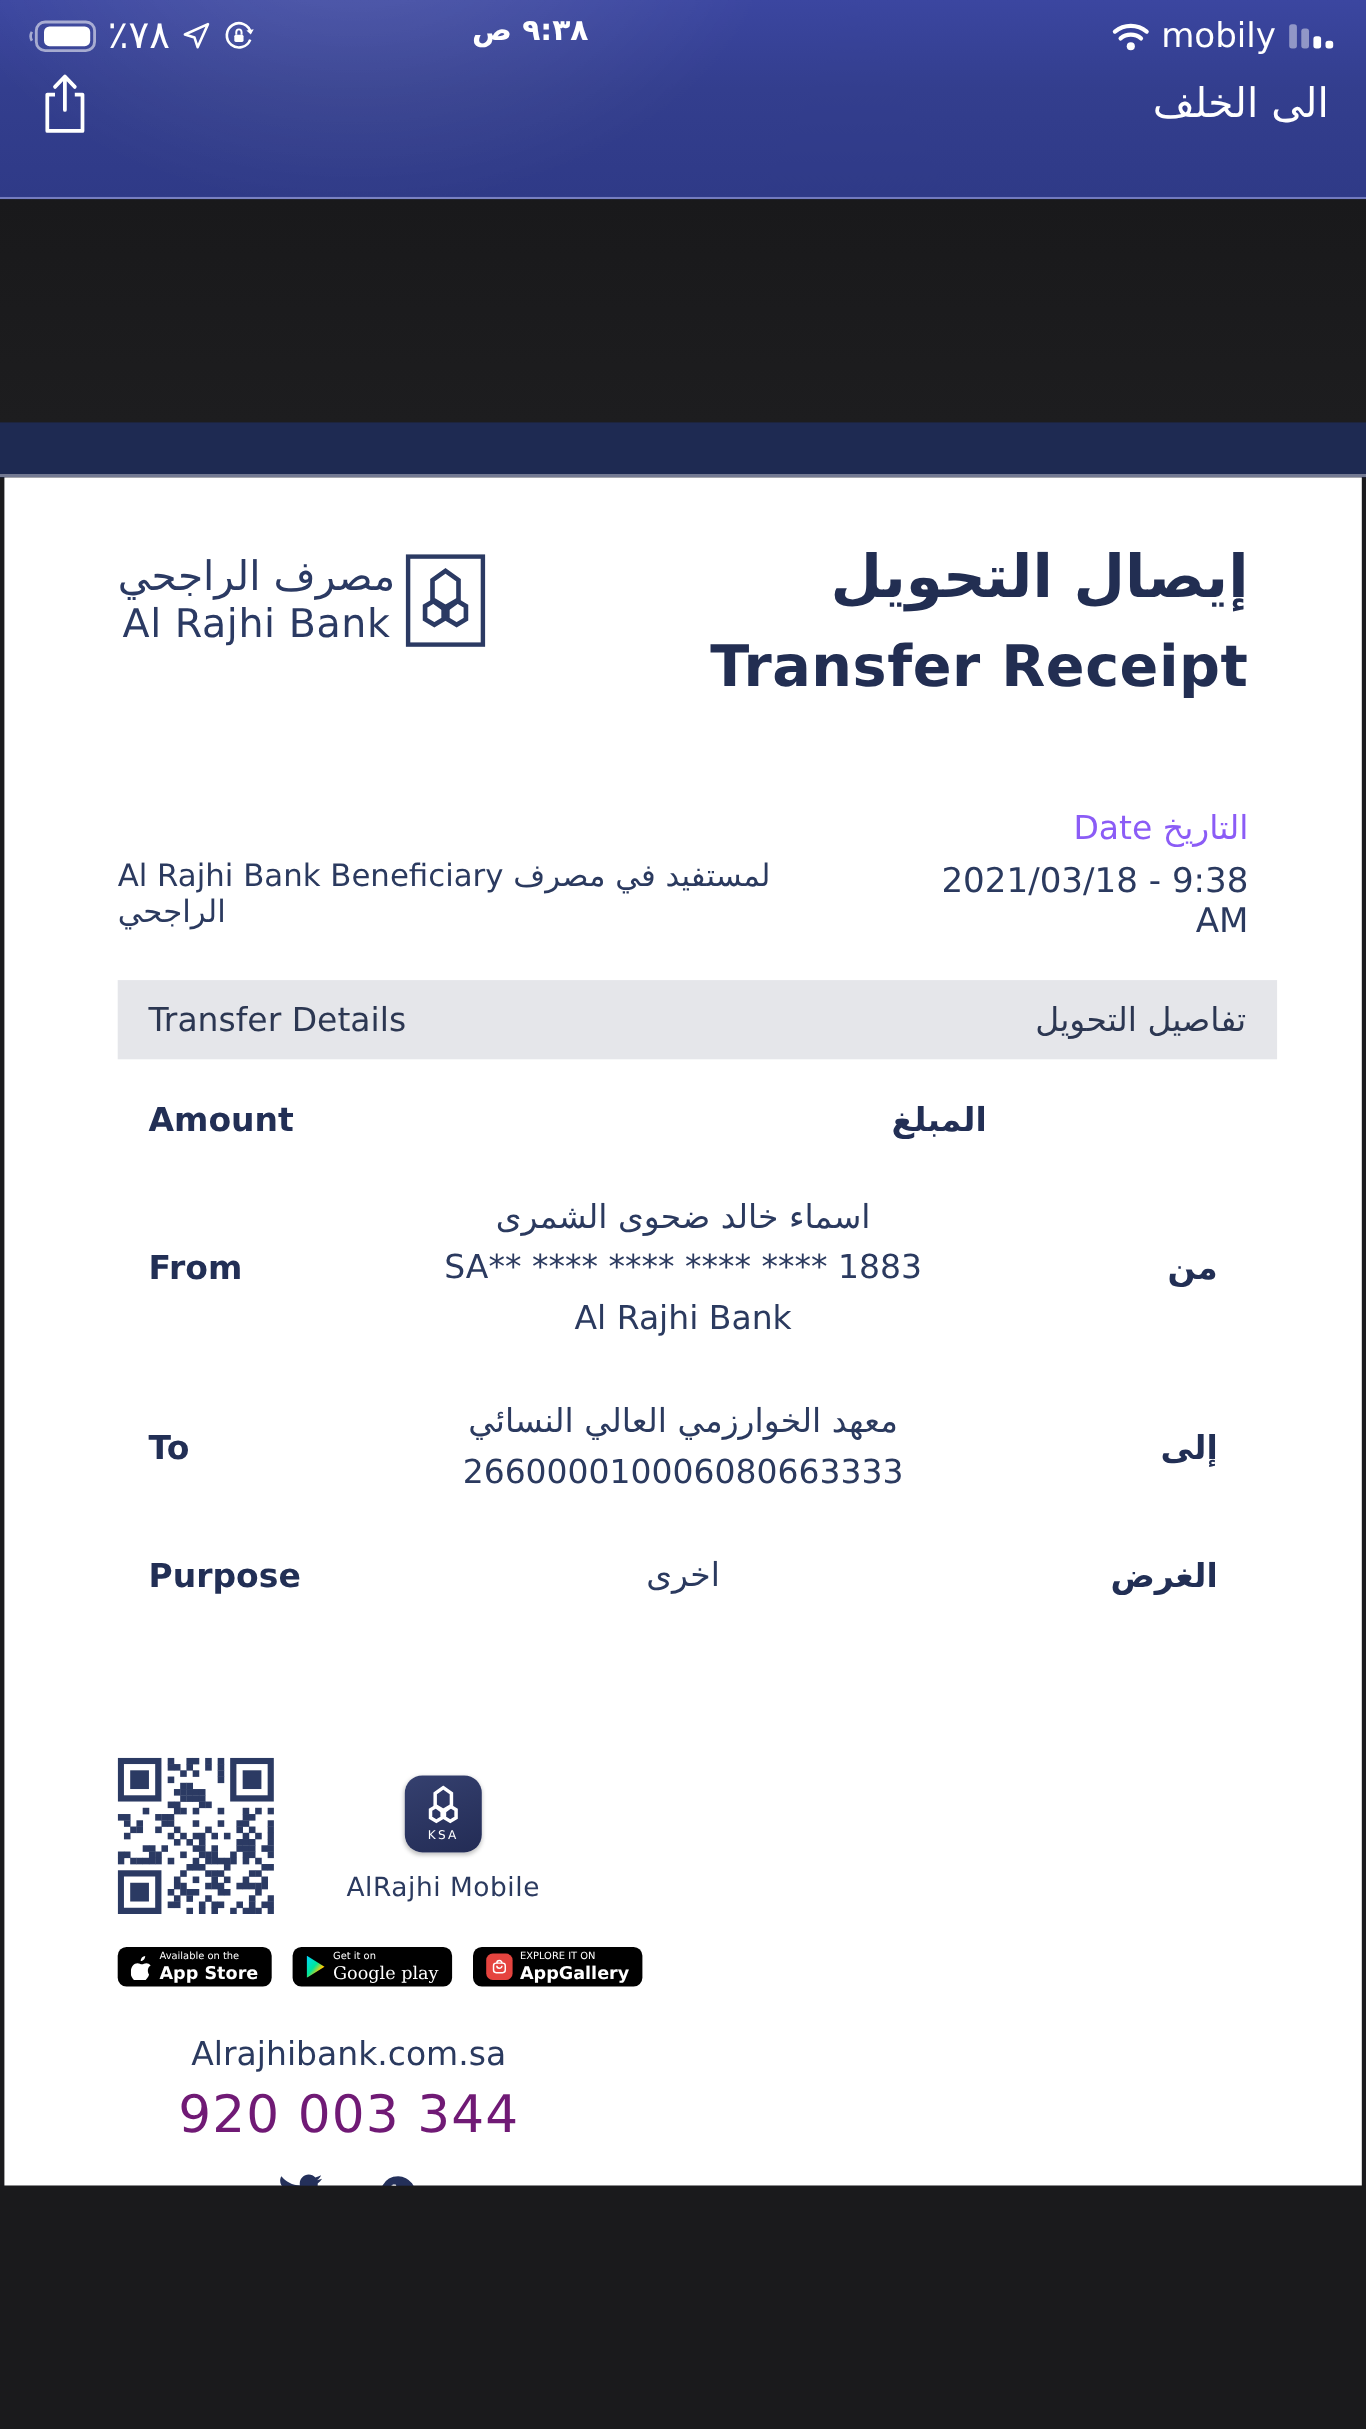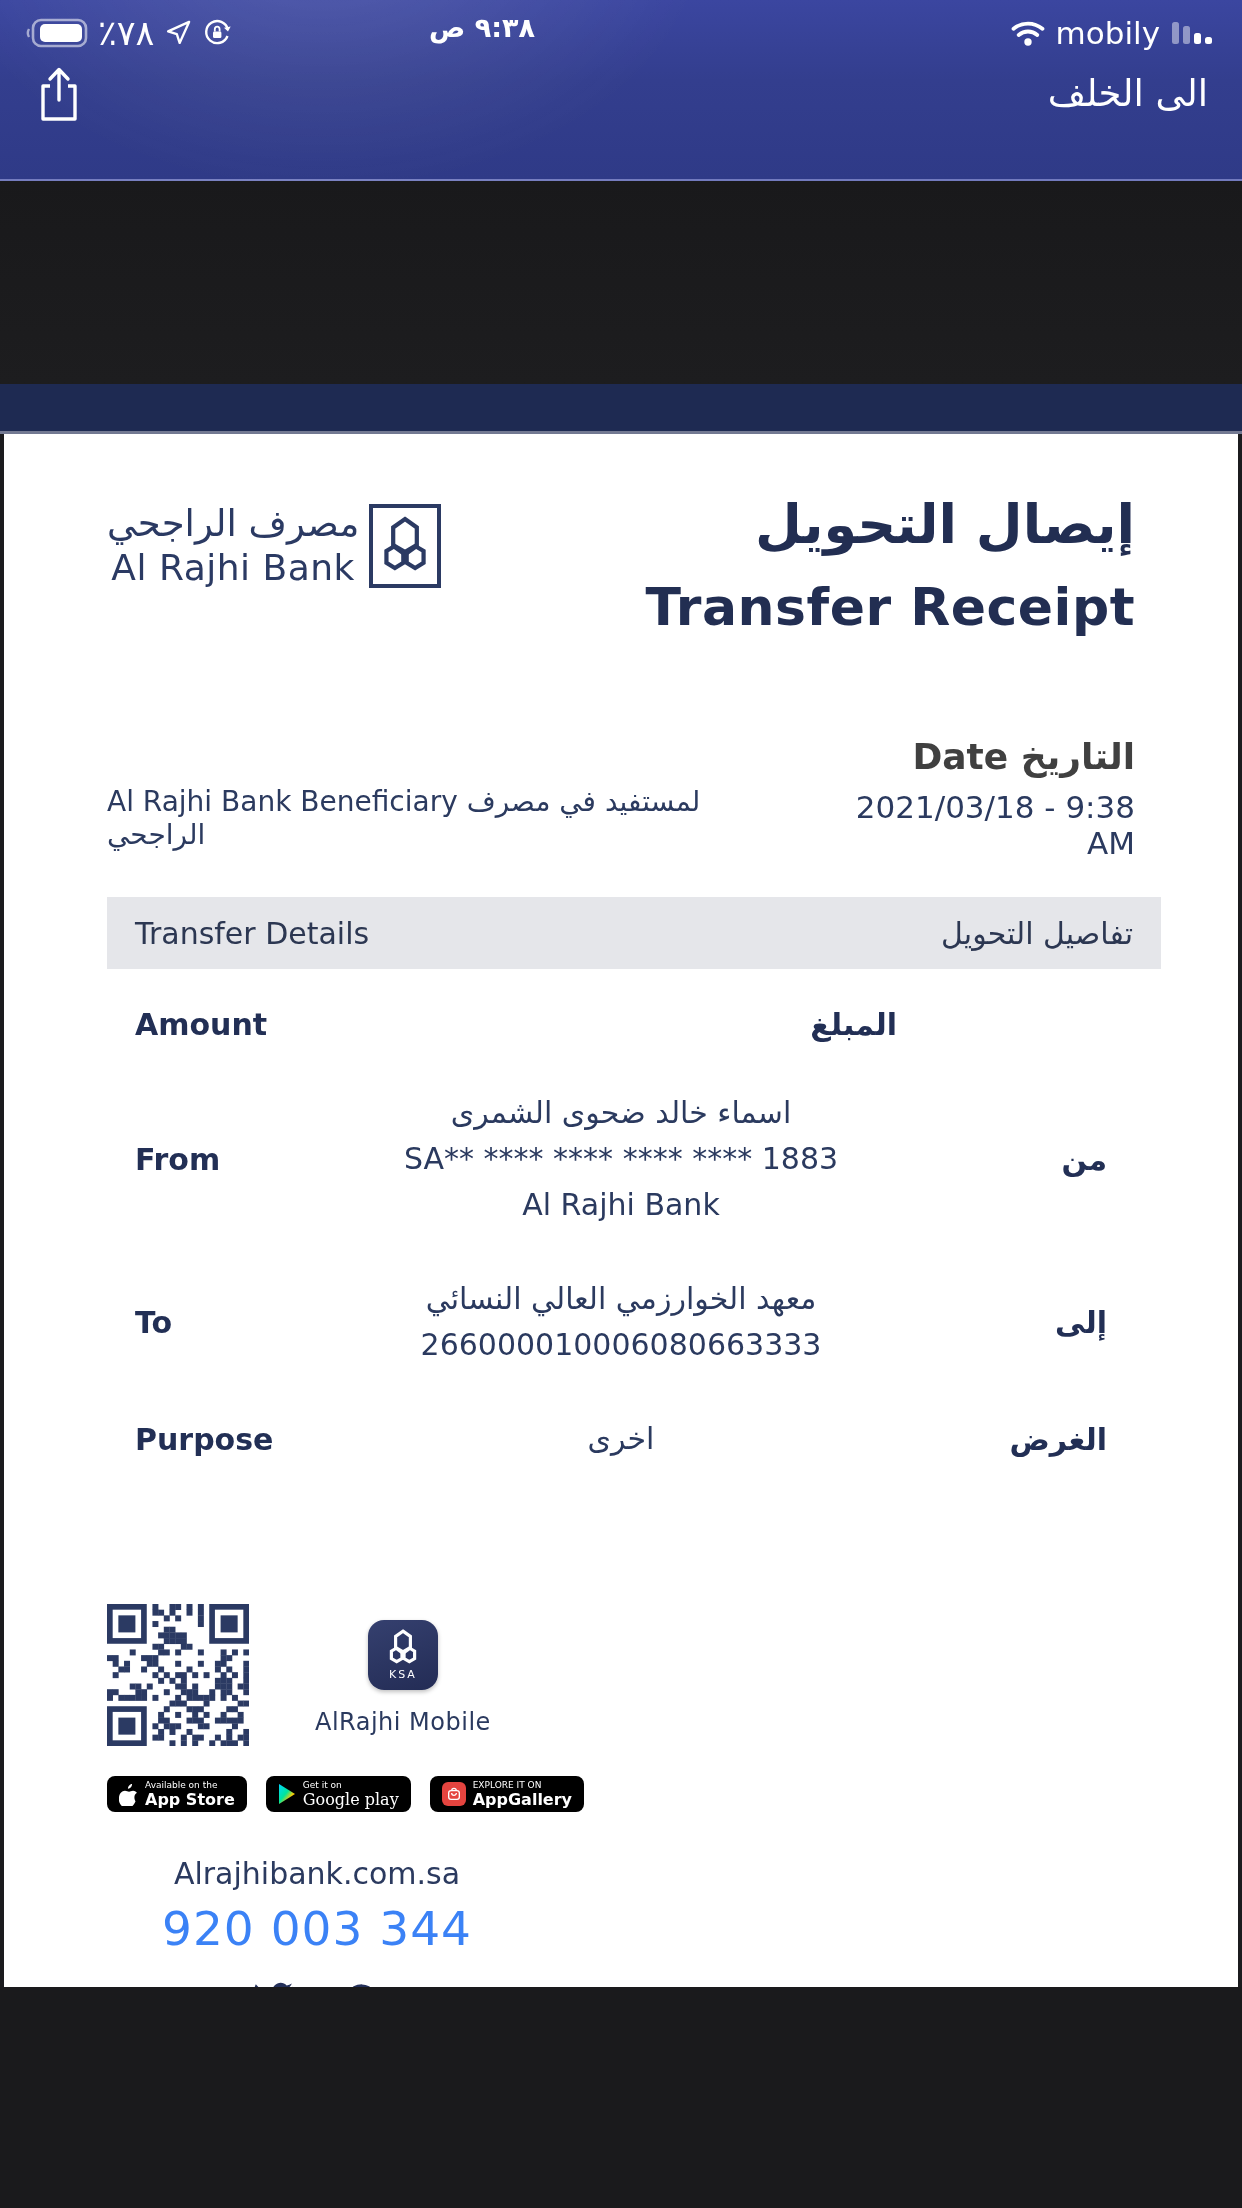--- a/index.html
+++ b/index.html
@@ -55,21 +55,21 @@
   .brand-text .ar { font-size:37px; line-height:44px; }
   .brand-text .en { font-size:36px; line-height:44px; letter-spacing:.5px; }
   .brand-mark { width:72px; height:84px; border:4px solid #2b3a63; display:flex; align-items:center; justify-content:center; }
   .titles { text-align:right; color:#222e52; }
   .t-ar { font-size:54px; font-weight:700; line-height:70px; }
   .t-en { font-size:52px; font-weight:700; line-height:66px; margin-top:14px; letter-spacing:.5px; }
 
   .date-row { display:flex; justify-content:space-between; align-items:flex-end; margin:96px 103px 0 103px; }
   .beneficiary { font-size:28px; color:#2b3a5f; padding-bottom:10px; }
   .date-box { text-align:right; }
-  .d-label { font-size:36px; font-weight:700; color:#404040; }
+  .d-label { font-size:30px; font-weight:400; color:#8b5cf6; }
   .d-value { font-size:31px; color:#2b3a5f; margin-top:12px; }
 
   .section-bar {
     margin:36px 77px 0 103px; height:72px; background:#e5e6ea;
     display:flex; align-items:center; justify-content:space-between; padding:0 28px;
     font-size:30px; color:#2c3752;
   }
 
   .rows { margin:14px 103px 0 103px; }
   .detail-row {
@@ -101,21 +101,21 @@
     display:flex; align-items:center; gap:7px; padding:4px 12px;
   }
   .badge .btxt { display:flex; flex-direction:column; line-height:1; }
   .badge .top { font-size:9px; margin-bottom:2px; white-space:nowrap; }
   .badge .bottom { font-size:16px; font-weight:700; white-space:nowrap; }
   .badge.google .bottom { font-weight:400; font-family:"DejaVu Serif", serif; }
   .ag-icon { width:24px; height:24px; background:#e5443f; border-radius:6px; display:flex; align-items:center; justify-content:center; }
 
   .f-right { text-align:center; margin-top:44px; width:420px; }
   .website { font-size:30px; color:#2b3a5f; }
-  .phone { font-size:47px; color:#3b82f6; margin-top:10px; letter-spacing:1px; }
+  .phone { font-size:47px; color:#701a75; margin-top:10px; letter-spacing:1px; }
   .social { display:flex; justify-content:center; gap:50px; margin-top:26px; }
 
   svg { display:block; }
 </style>
 </head>
 <body>
 
 <div class="screen">
 
   <header class="header">

